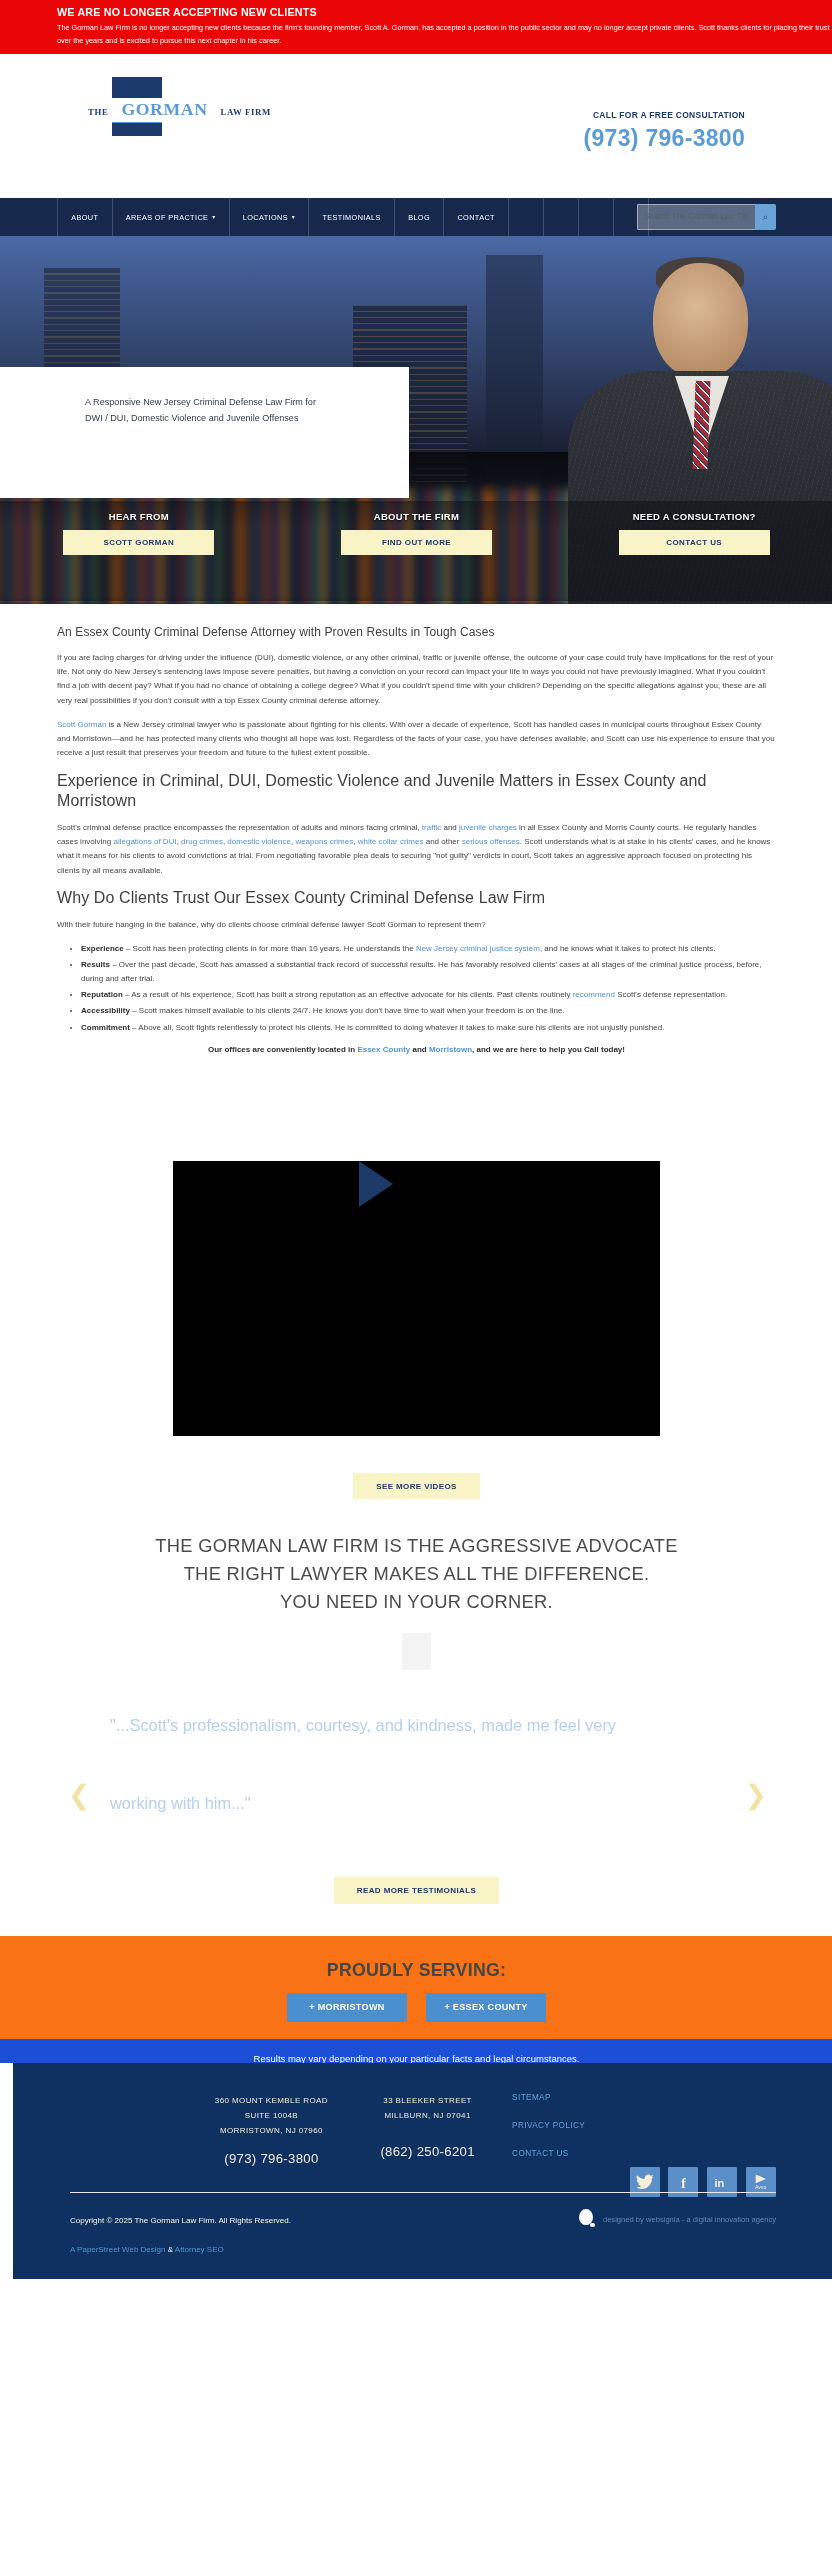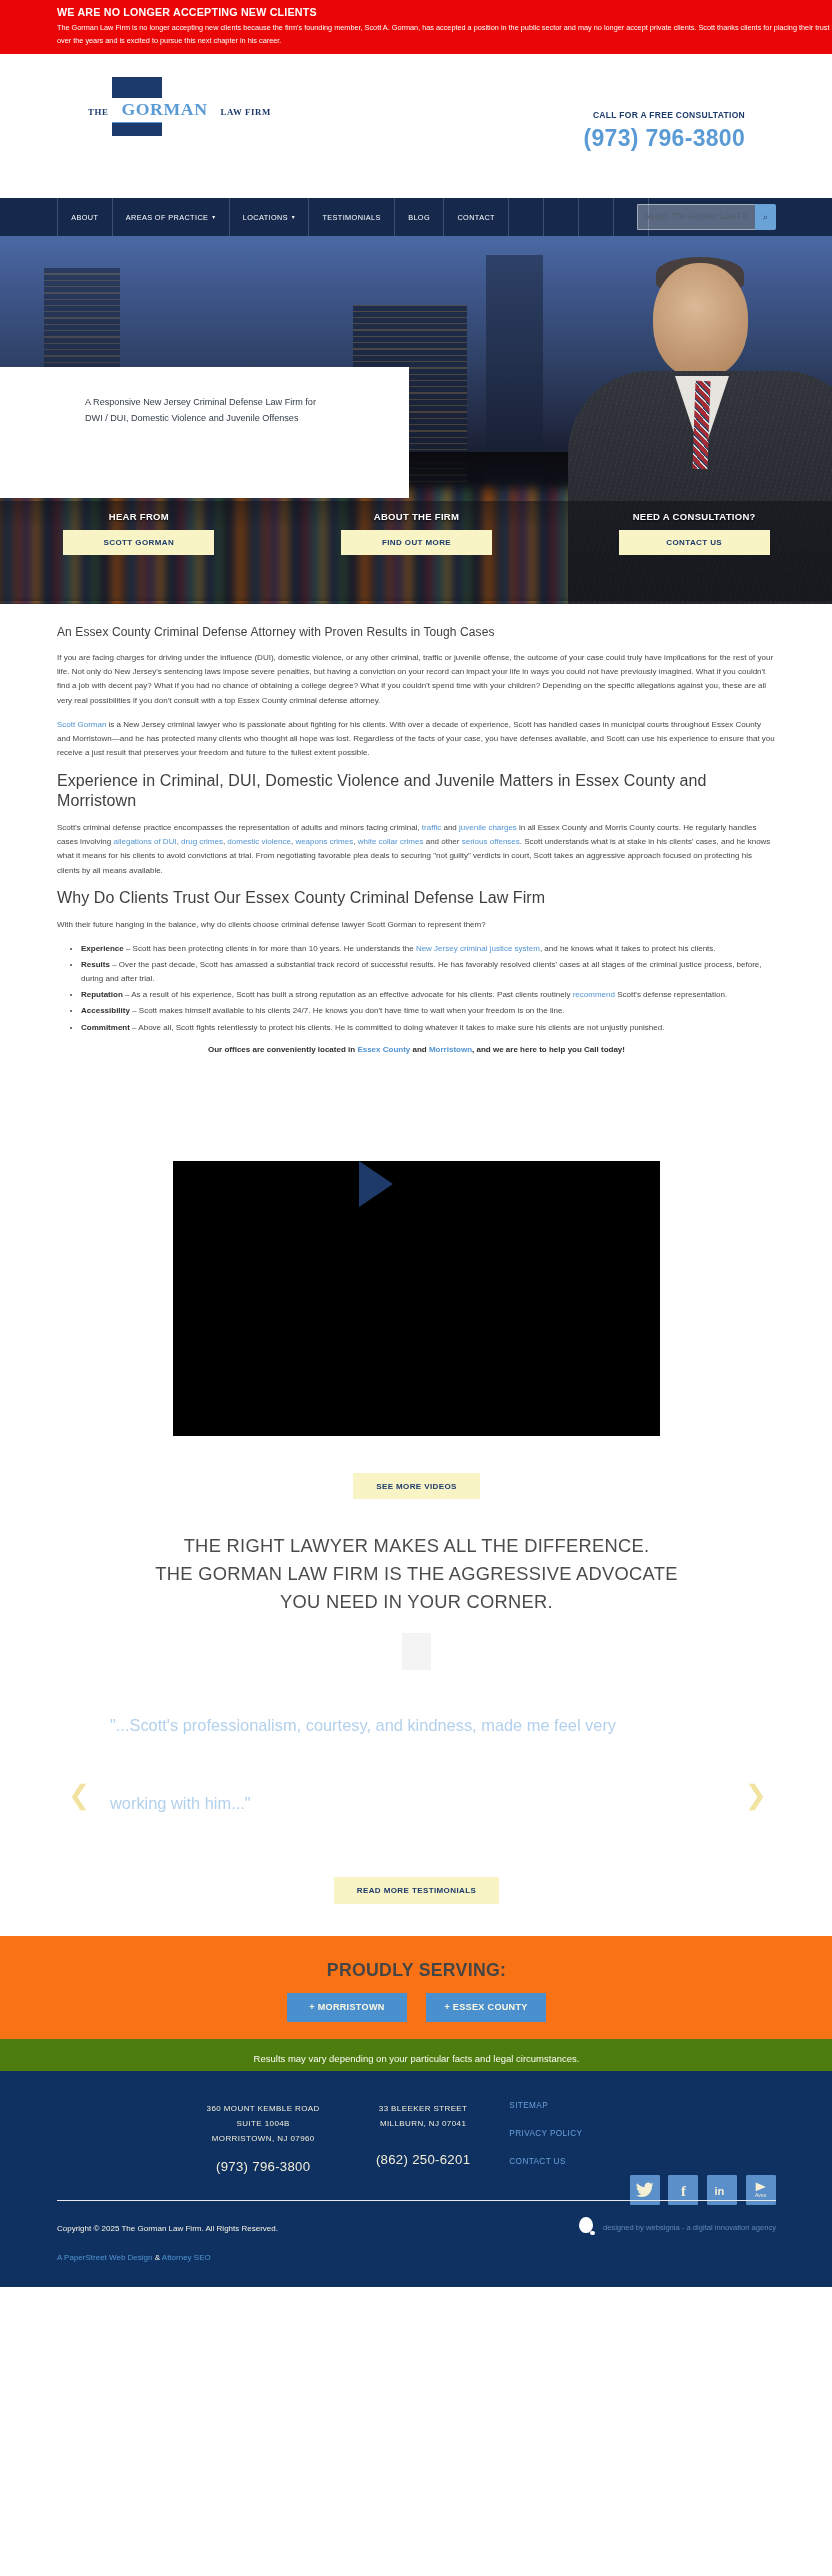--- a/index.html
+++ b/index.html
@@ -108,24 +108,24 @@
   .arrow-prev { left:68px; }
   .arrow-next { right:66px; }
   .testimonials .center-btn-row { margin-top:35px; margin-bottom:32px; }
 
   
   .serving { background:#f97316; height:103px; text-align:center; padding-top:24px; }
   .serving h2 { font-size:17.7px; color:#454545; font-weight:700; letter-spacing:0.3px; }
   .serving-buttons { margin-top:12.6px; }
   .btn-blue { display:inline-block; width:120px; height:29px; line-height:29px; background:#4a90ce; color:#fdf9e3;
               font-size:9.1px; font-weight:700; letter-spacing:0.3px; margin:0 8.2px; cursor:pointer; border:none; }
-  .disclaimer-band { background:#4d7c0f; height:32px; line-height:40px; text-align:center; color:#fdfdf5; font-size:9.5px; }
-
-  
-  .site-footer { background:#0e3161; height:216px; position:relative; color:#f2edd7; }
+  .disclaimer-band { background:#1d4ed8; height:24px; line-height:40px; text-align:center; color:#fdfdf5; font-size:9.5px; }
+
+  
+  .site-footer { background:#0e3161; height:216px; position:relative; color:#f2edd7;margin-left:13px; }
   .footer-cols { display:flex; padding:30px 57px 0 57px; }
   .f-spacer { width:123px; }
   .f-office { width:177px; text-align:center; }
   .f-office.o2 { width:151px; }
   .f-office .addr-line { font-size:8px; letter-spacing:0.4px; line-height:1.9; }
   .f-phone { font-size:13.2px; letter-spacing:0.3px; margin-top:12.6px; }
   .f-links { width:136px; padding-left:12.6px; }
   .f-links div { color:#6aa0d9; font-size:8.2px; letter-spacing:0.4px; margin-bottom:19px; cursor:pointer; }
   .f-social { display:flex; gap:8.8px; margin-top:74px; }
   .social-sq { width:30px; height:30px; background:#5b8fc9; border-radius:1.3px; display:flex; align-items:center;
@@ -256,22 +256,22 @@
   <div class="big-gap"></div>
 
   <div class="video-box">
     <div class="play-icon"></div>
   </div>
   <div class="center-btn-row">
     <button class="btn-cream">SEE MORE VIDEOS</button>
   </div>
 
   <div class="statement">
+    <div>THE GORMAN LAW FIRM IS THE AGGRESSIVE ADVOCATE</div>
     <div>THE RIGHT LAWYER MAKES ALL THE DIFFERENCE.</div>
-    <div>THE GORMAN LAW FIRM IS THE AGGRESSIVE ADVOCATE</div>
     <div>YOU NEED IN YOUR CORNER.</div>
   </div>
 
   <div class="testimonials">
     <div class="quote-ph"></div>
     <div class="quote-text">
       <div>"...Scott's professionalism, courtesy, and kindness, made me feel very</div>
       <div>working with him..."</div>
     </div>
     <div class="carousel-arrow arrow-prev">❮</div>

